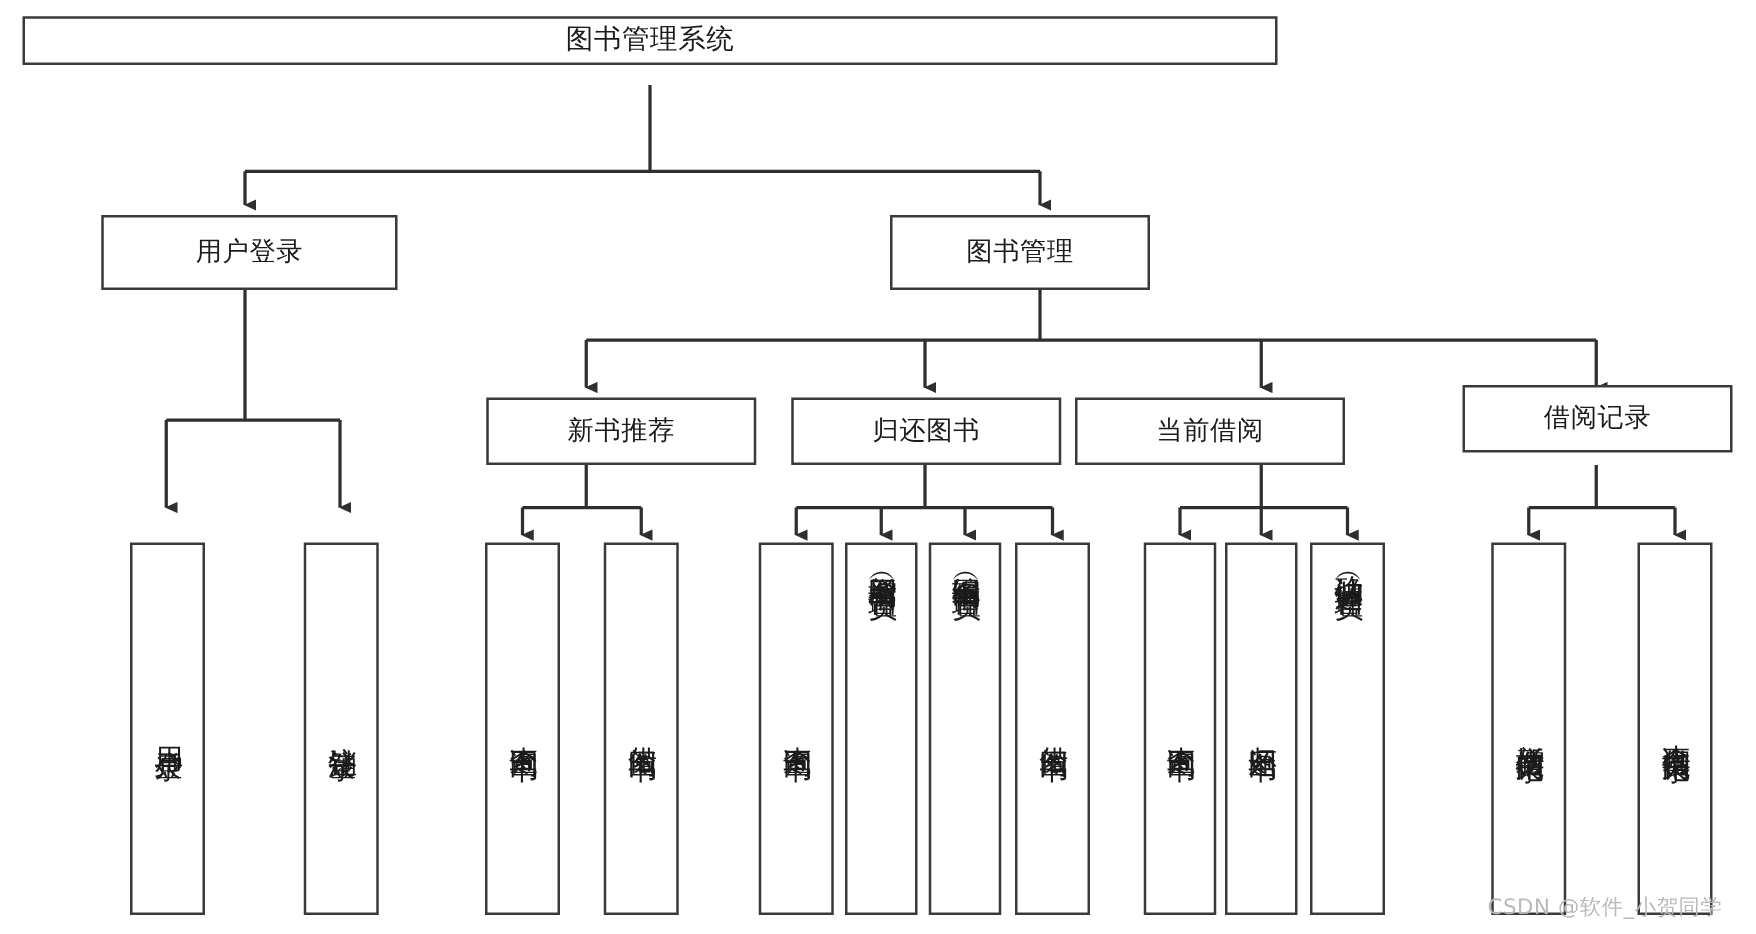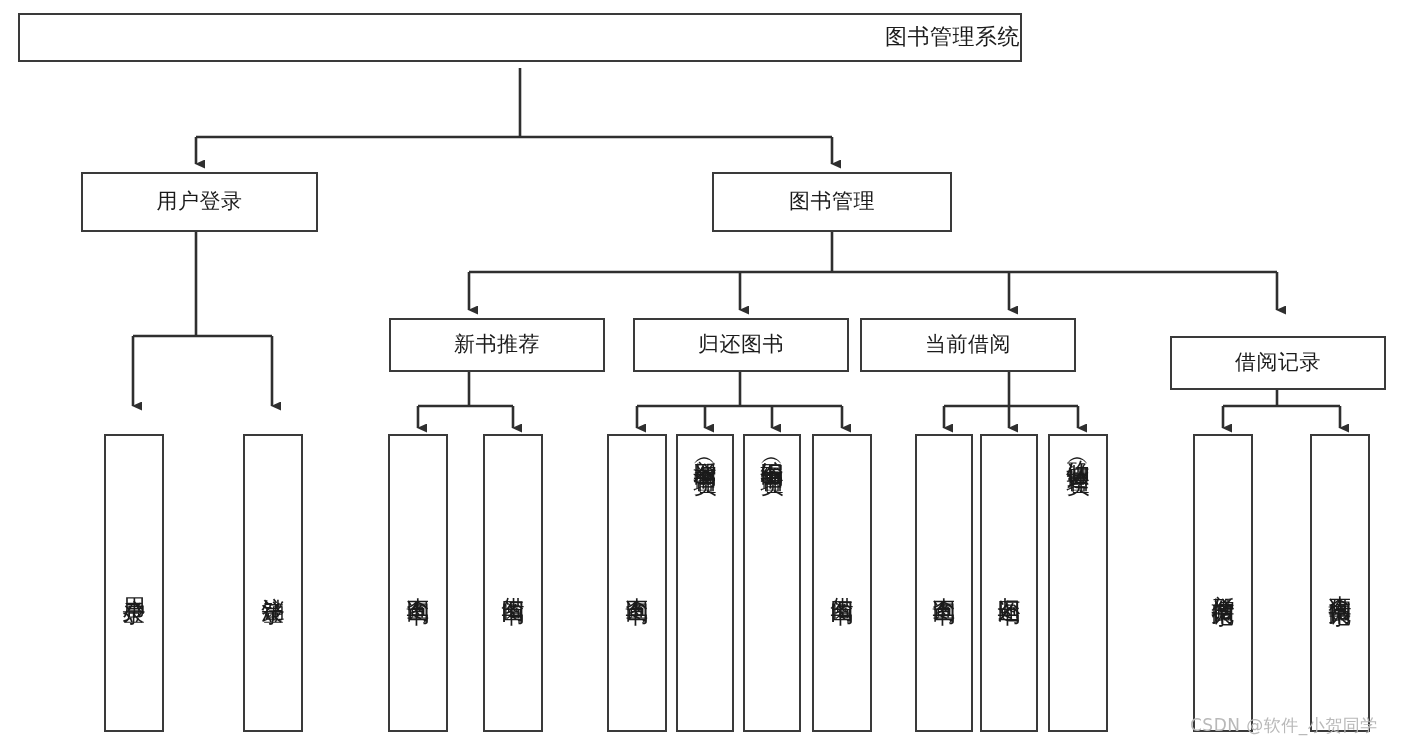--- a/index.html
+++ b/index.html
@@ -122,41 +122,41 @@
       <path d="M1009,406 L1009,428" marker-end="url(#arrowhead)"></path>
       <path d="M1078,406 L1078,428" marker-end="url(#arrowhead)"></path>
 
       <path d="M1277,372 L1277,406"></path>
       <path d="M1223,406 L1340,406"></path>
       <path d="M1223,406 L1223,428" marker-end="url(#arrowhead)"></path>
       <path d="M1340,406 L1340,428" marker-end="url(#arrowhead)"></path>
     </g>
   </svg>
 
-  <div class="node root horizontal" style="left:18px; top:13px; width:1004px; height:49px;justify-content:flex-end;">
+  <div class="node root horizontal" style="left:18px; top:13px; width:1004px; height:39px;">
     <span class="node-label">图书管理系统</span>
   </div>
 
   <div class="node horizontal" style="left:81px; top:172px; width:237px; height:60px;">
     <span class="node-label">用户登录</span>
   </div>
-  <div class="node horizontal" style="left:712px; top:172px; width:240px; height:60px;">
+  <div class="node horizontal" style="left:712px; top:172px; width:208px; height:60px;">
     <span class="node-label">图书管理</span>
   </div>
 
   <div class="node horizontal" style="left:361px; top:318px; width:216px; height:54px;margin-left:28px;">
     <span class="node-label">新书推荐</span>
   </div>
   <div class="node horizontal" style="left:633px; top:318px; width:216px; height:54px;">
     <span class="node-label">归还图书</span>
   </div>
   <div class="node horizontal" style="left:860px; top:318px; width:216px; height:54px;">
     <span class="node-label">当前借阅</span>
   </div>
-  <div class="node horizontal" style="left:1170px; top:336px; width:216px; height:54px;">
+  <div class="node horizontal" style="left:1170px; top:308px; width:216px; height:54px;">
     <span class="node-label">借阅记录</span>
   </div>
 
   <div class="node vertical centered" style="left:104px; top:434px; width:60px; height:298px;">
     <span class="node-label">用户登录</span>
   </div>
   <div class="node vertical centered" style="left:243px; top:434px; width:60px; height:298px;">
     <span class="node-label">注销登录</span>
   </div>
 

